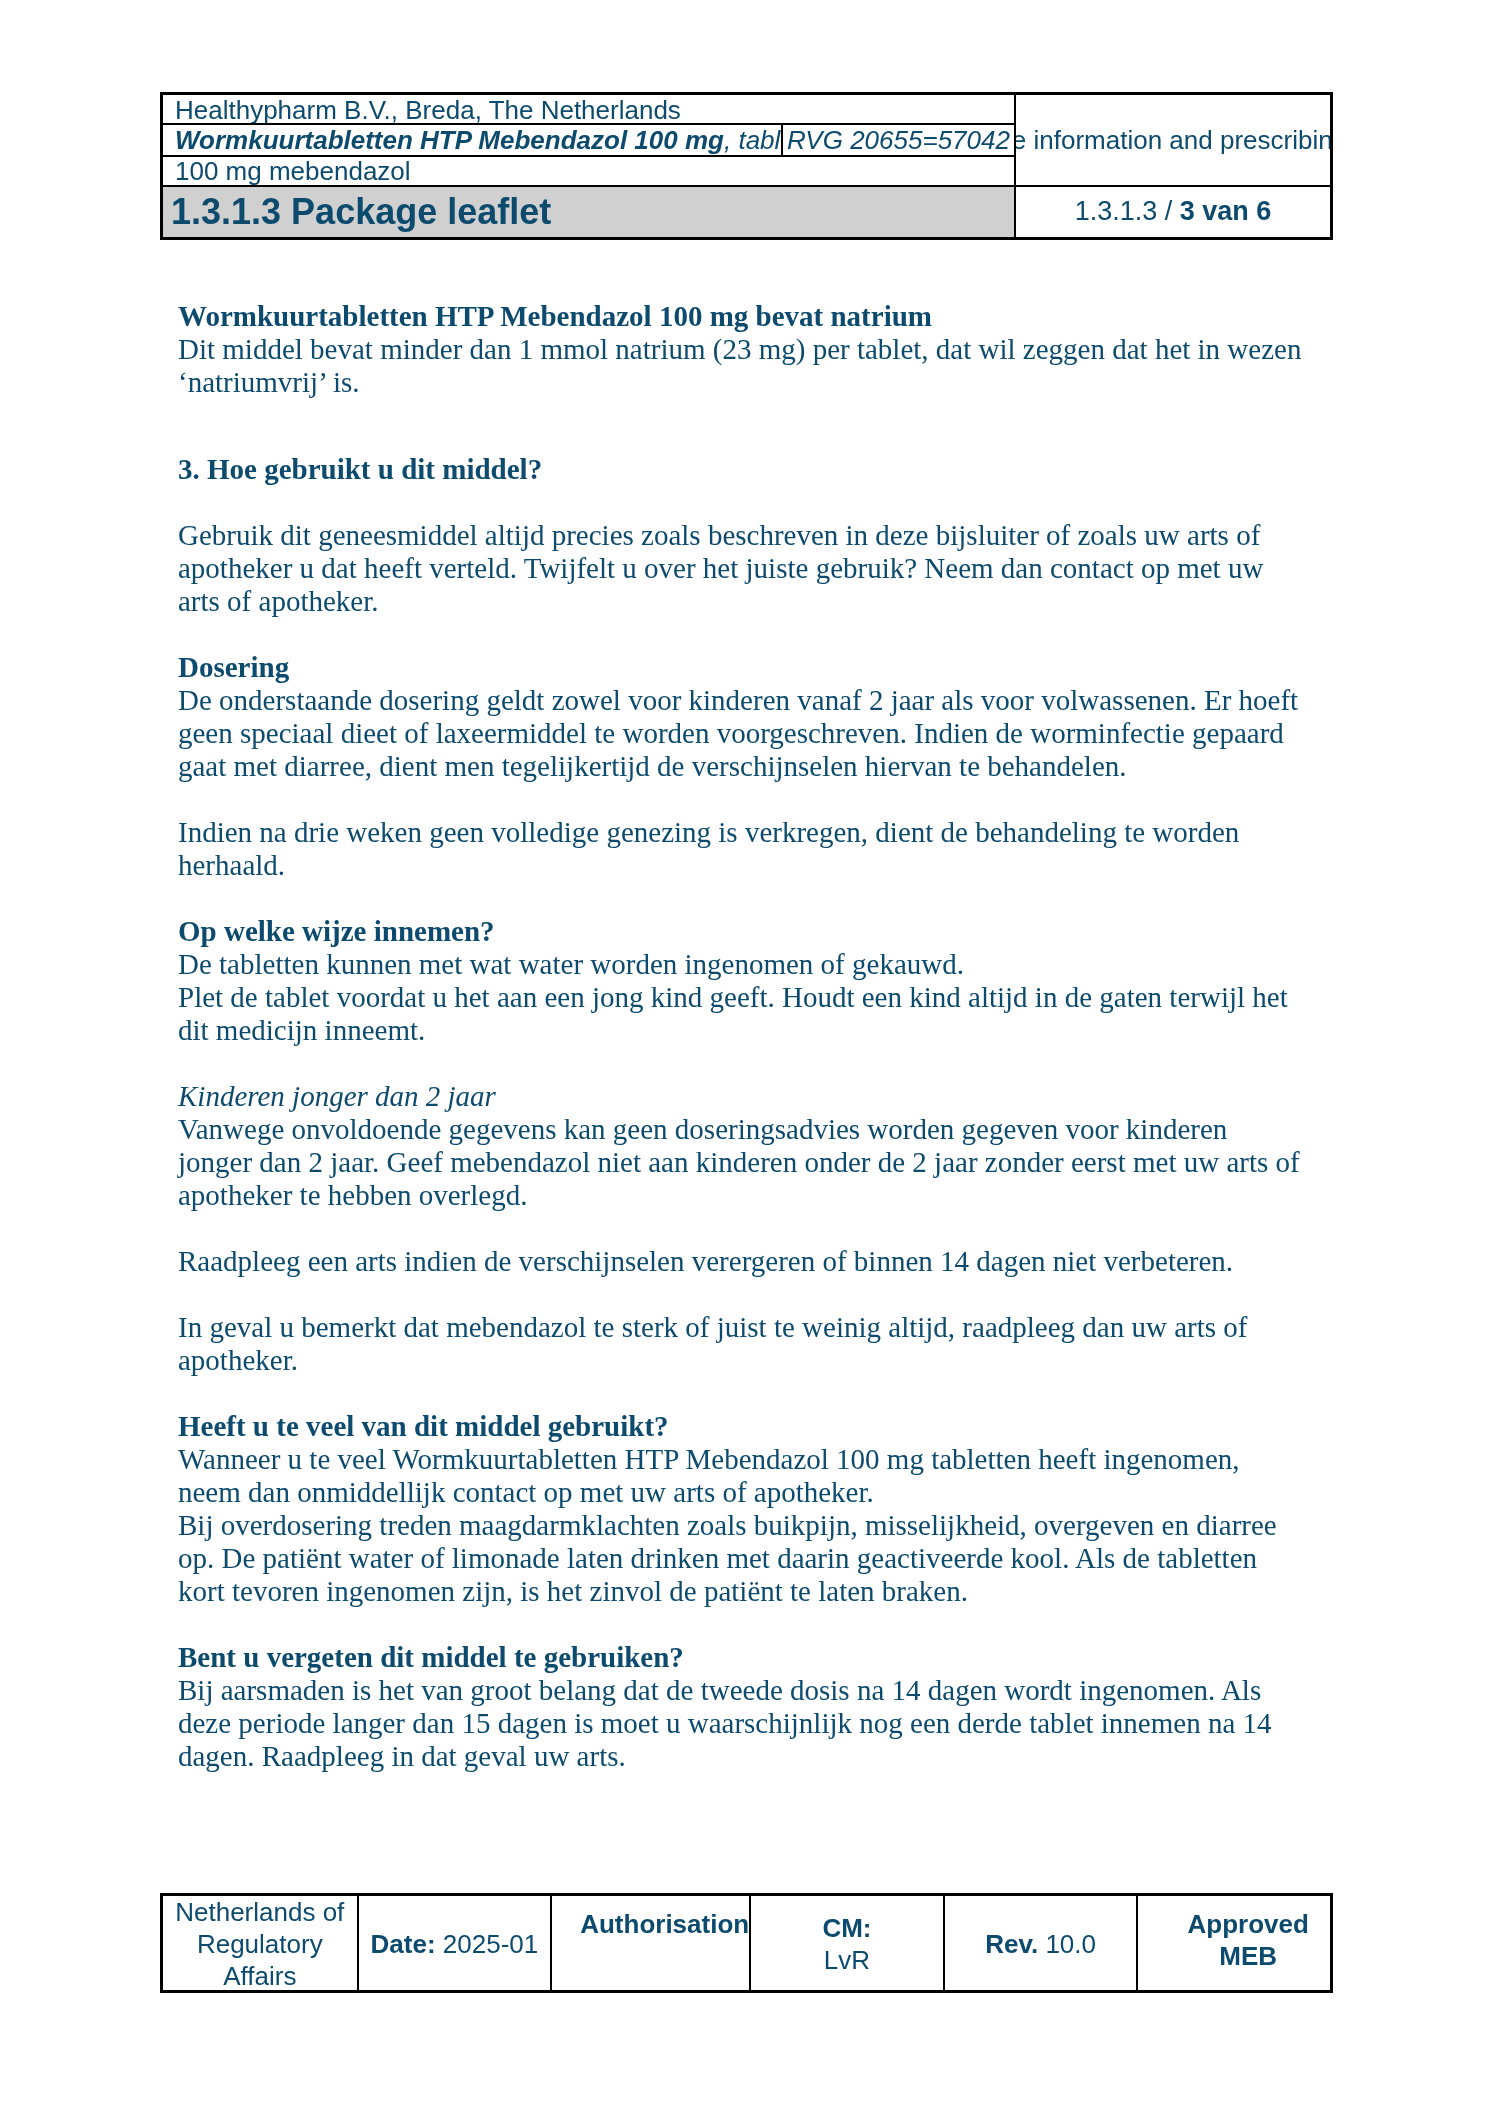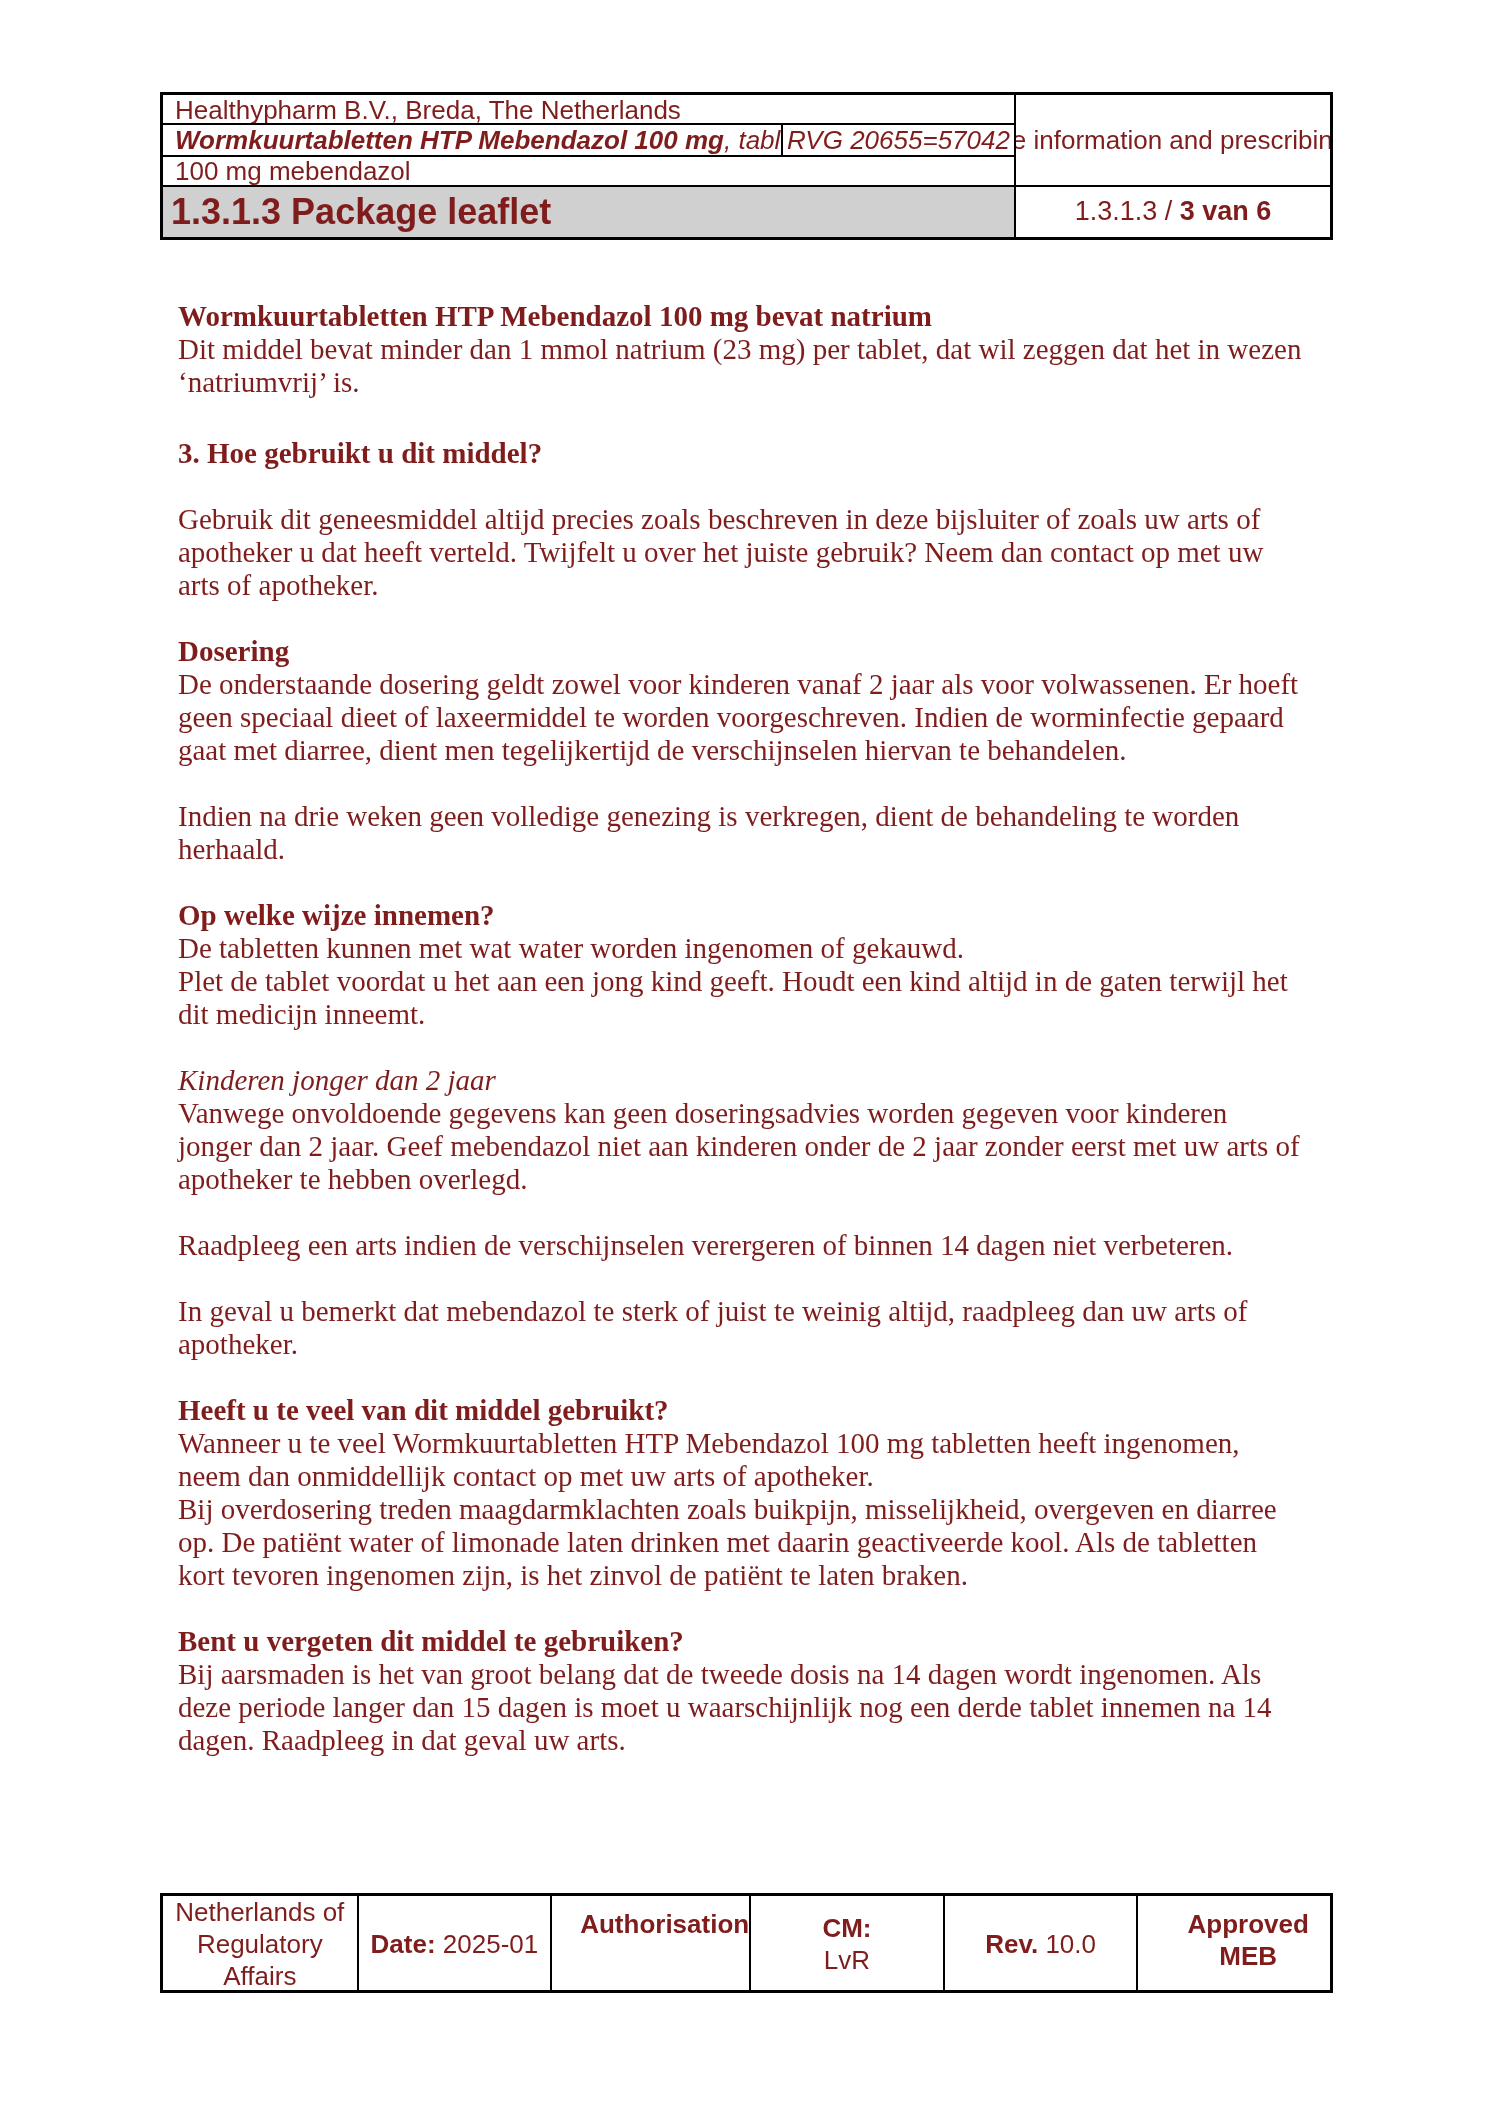--- a/index.html
+++ b/index.html
@@ -2,21 +2,21 @@
 <html style="--header-gray: #d0d0d0;"><head>
 <meta charset="utf-8">
 <style>
   * { margin: 0; padding: 0; box-sizing: border-box; }
   html, body { background: #ffffff; }
   .page {
     position: relative;
     width: 1332px;
     height: 2112px;
     background: #ffffff;
-    color: #7f1d1d;
+    color: #0c4a6e;
     font-family: "Liberation Serif", serif;
   }
 
   
   .header-table {
     position: absolute;
     left: 160px;
     top: 92px;
     width: 1173px;
     border: 3px solid #000;
@@ -45,21 +45,21 @@
     left: 178px;
     top: 300px;
     width: 1126px;
     font-size: 29px;
     line-height: 33px;
   }
   .blk { margin: 0; }
   .blk.bold { font-weight: bold; }
   .blk.italic { font-style: italic; }
   .gap-1 { margin-top: 33px; }
-  .gap-2 { margin-top: 38px; }
+  .gap-2 { margin-top: 54px; }
 
   
   .footer-table {
     position: absolute;
     left: 160px;
     top: 1893px;
     width: 1173px;
     height: 100px;
     border: 3px solid #000;
     display: grid;

